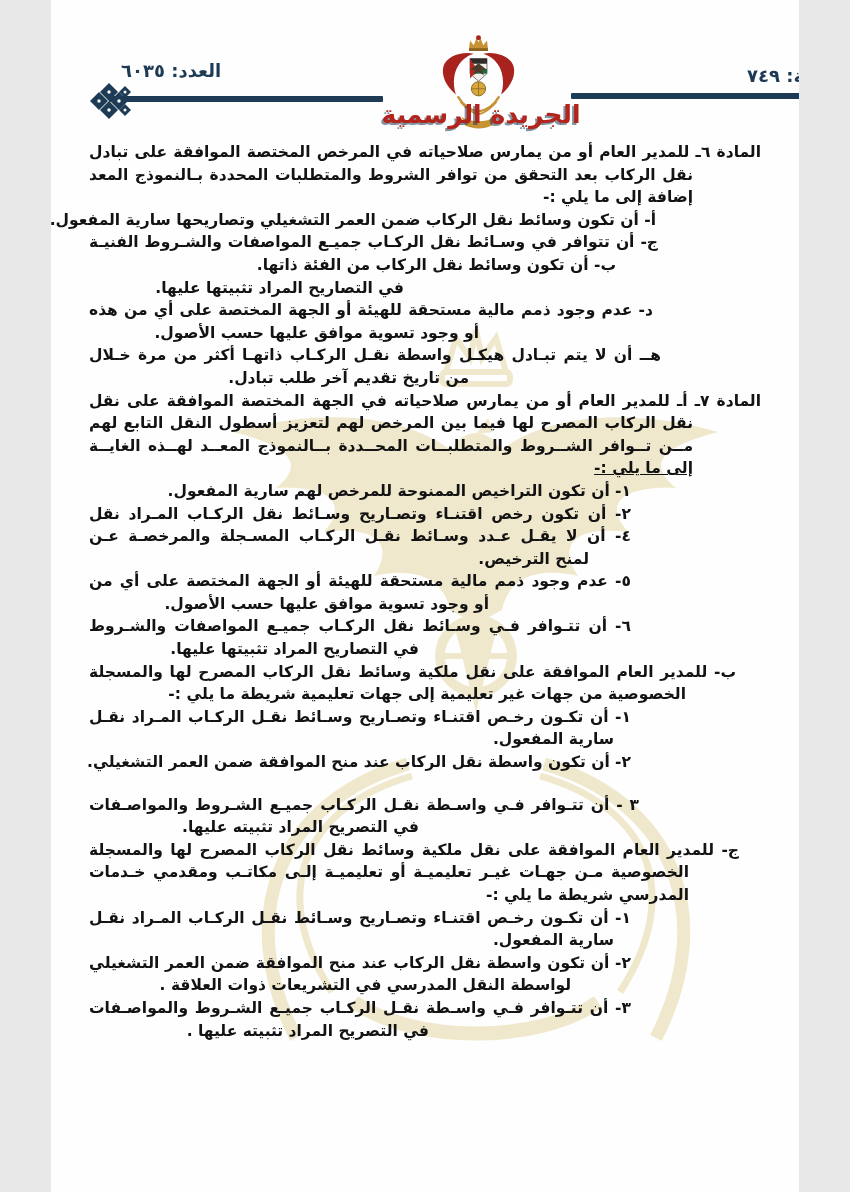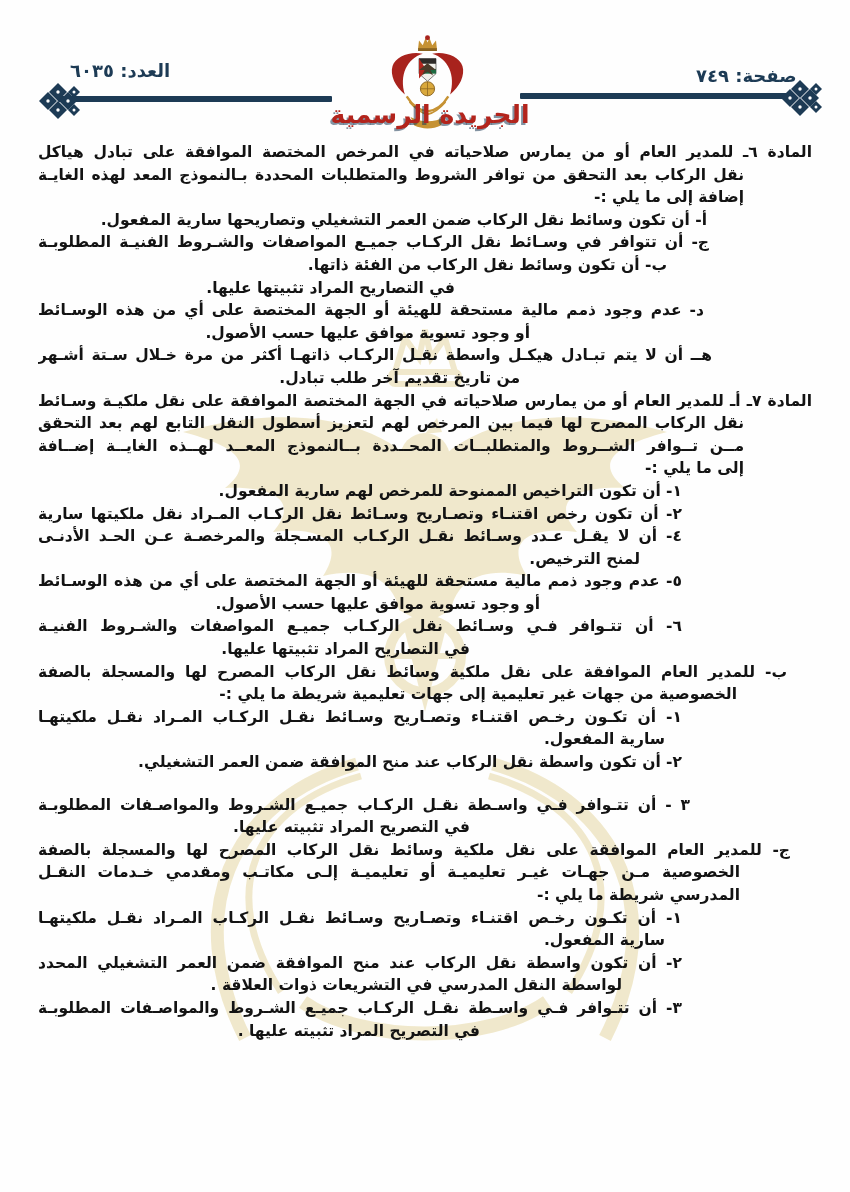--- a/index.html
+++ b/index.html
@@ -1,18 +1,18 @@
 <!DOCTYPE html>
 <html lang="ar" dir="rtl"><head>
 <meta charset="utf-8">
 <style>
   html,body{margin:0;padding:0;background:#e8e8e8;}
   .page{
     position:relative;
-    width:850px;height:1192px;
+    width:748px;height:1192px;
     margin:0 auto;
     background:#fefefe;
     overflow:hidden;
     direction:rtl;
     font-family:"DejaVu Sans", sans-serif;
   }
   
   .hdr-label{
     position:absolute;
     color:#1d3b55;
@@ -176,21 +176,21 @@
       <div class="line j" style="padding-right: 103px;">ج- أن تتوافر في وسـائط نقل الركـاب جميـع المواصفات والشـروط الفنيـة المطلوبـة</div>
       <div class="line" style="padding-right: 145px;">ب- أن تكون وسائط نقل الركاب من الفئة ذاتها.</div>
       <div class="line" style="padding-right: 357px;">في التصاريح المراد تثبيتها عليها.</div>
       <div class="line j" style="padding-right: 108px;">د-  عدم وجود ذمم مالية مستحقة للهيئة أو الجهة المختصة على أي من هذه الوسـائط</div>
       <div class="line" style="padding-right: 282px;">أو وجود تسوية موافق عليها حسب الأصول.</div>
       <div class="line j" style="padding-right: 100px;">هــ أن لا يتم تبـادل هيكـل واسطة نقـل الركـاب ذاتهـا أكثر من مرة خـلال سـتة أشـهر</div>
       <div class="line" style="padding-right: 292px;">من تاريخ تقديم آخر طلب تبادل.</div>
       <div class="line j" style="padding-right: 0px;">المادة ٧ـ أـ للمدير العام أو من يمارس صلاحياته في الجهة المختصة الموافقة على نقل ملكيـة وسـائط</div>
       <div class="line j" style="padding-right: 68px;">نقل الركاب المصرح لها فيما بين المرخص لهم لتعزيز أسطول النقل التابع لهم بعد التحقق</div>
       <div class="line j" style="padding-right: 68px;">مــن تــوافر الشــروط والمتطلبــات المحــددة بــالنموذج المعــد لهــذه الغايــة إضــافة</div>
-      <div class="line" style="padding-right: 68px;">إلى ما يلي :-</div>
+      <div class="line" style="padding-right: 68px; text-decoration: underline;">إلى ما يلي :-</div>
       <div class="line" style="padding-right: 130px;">١- أن تكون التراخيص الممنوحة للمرخص لهم سارية المفعول.</div>
       <div class="line j" style="padding-right: 130px;">٢- أن تكون رخص اقتنـاء وتصـاريح وسـائط نقل الركـاب المـراد نقل ملكيتها سارية</div>
       <div class="line j" style="padding-right: 130px;">٤- أن لا يقـل عـدد وسـائط نقـل الركـاب المسـجلة والمرخصـة عـن الحـد الأدنـى</div>
       <div class="line" style="padding-right: 172px;">لمنح الترخيص.</div>
       <div class="line j" style="padding-right: 130px;">٥- عدم وجود ذمم مالية مستحقة للهيئة أو الجهة المختصة على أي من هذه الوسـائط</div>
       <div class="line" style="padding-right: 272px;">أو وجود تسوية موافق عليها حسب الأصول.</div>
       <div class="line j" style="padding-right: 130px;">٦-  أن تتـوافر فـي وسـائط نقل الركـاب جميـع المواصفات والشـروط الفنيـة المطلوبـة</div>
       <div class="line" style="padding-right: 342px;">في التصاريح المراد تثبيتها عليها.</div>
       <div class="line j" style="padding-right: 25px;">ب- للمدير العام الموافقة على نقل ملكية وسائط نقل الركاب المصرح لها والمسجلة بالصفة</div>
       <div class="line" style="padding-right: 75px;">الخصوصية من جهات غير تعليمية إلى جهات تعليمية شريطة ما يلي :-</div>

